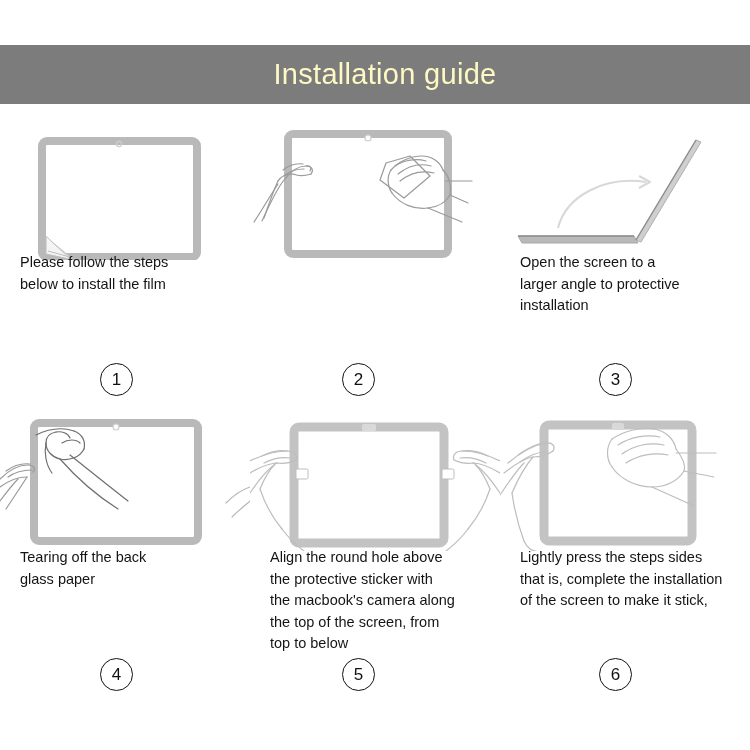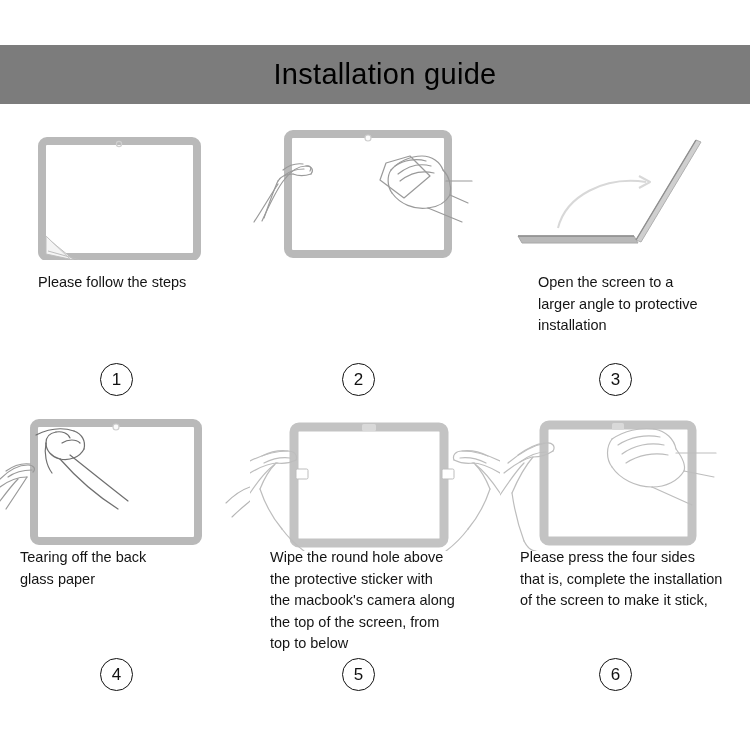--- a/index.html
+++ b/index.html
@@ -22,21 +22,21 @@
     left: 0;
     top: 45px;
     width: 750px;
     height: 59px;
     background: #7c7c7c;
     display: flex;
     align-items: center;
     justify-content: center;
   }
   .header-title {
-    color: #000000;
+    color: #fef9c3;
     font-size: 29px;
     font-weight: 400;
     letter-spacing: 0.3px;
     line-height: 1;
     margin-left: 20px;
   }
 
   
   .steps-grid {
     position: absolute;
@@ -62,21 +62,21 @@
   .step-text {
     position: absolute;
     left: 0;
     width: 100%;
     box-sizing: border-box;
     padding: 0 16px 0 20px;
     font-size: 14.5px;
     line-height: 21.5px;
     color: #141414;
   }
-  .r1 .step-text { top: 154px; margin-left: 18px; }
+  .r1 .step-text { top: 134px; }
   .r2 .step-text { top: 138px; }
 
   .step-badge {
     position: absolute;
     width: 31px;
     height: 31px;
     border: 1.6px solid #111111;
     border-radius: 50%;
     display: flex;
     align-items: center;
@@ -112,20 +112,21 @@
 
         <circle cx="119" cy="26" r="2.6" fill="none" stroke="#cfcfcf" stroke-width="1.2"></circle>
 
         <path d="M46 118 L46 136 L74 142 L52 124 Z" fill="#f4f4f4" stroke="#bdbdbd" stroke-width="1"></path>
         <path d="M46 118 L70 141" fill="none" stroke="#c6c6c6" stroke-width="1"></path>
         <path d="M48 133 L84 143" fill="none" stroke="#bdbdbd" stroke-width="1"></path>
       </svg>
     </div>
     <div class="step-text">
       <div>Please follow the steps</div>
+      <div>below to install the film</div>
     </div>
     <div class="step-badge">
       <span>1</span>
     </div>
   </div>
 
   <div class="step-cell r1 c2">
     <div class="figure-box">
       <svg width="250" height="142" viewBox="0 0 250 142">
         <rect x="38" y="16" width="160" height="120" rx="5" ry="5" fill="none" stroke="#b9b9b9" stroke-width="8"></rect>
@@ -264,21 +265,21 @@
           <path d="M250 84 C242 72 234 62 226 56"></path>
           <path d="M240 80 C236 92 228 108 218 120"></path>
           <path d="M218 120 C212 128 204 136 196 142"></path>
         </g>
 
         <rect x="46" y="60" width="12" height="10" rx="1.5" fill="#ffffff" stroke="#bdbdbd" stroke-width="1"></rect>
         <rect x="192" y="60" width="12" height="10" rx="1.5" fill="#ffffff" stroke="#bdbdbd" stroke-width="1"></rect>
       </svg>
     </div>
     <div class="step-text">
-      <div>Wipe the round hole above</div>
+      <div>Align the round hole above</div>
       <div>the protective sticker with</div>
       <div>the macbook's camera along</div>
       <div>the top of the screen, from</div>
       <div>top to below</div>
     </div>
     <div class="step-badge">
       <span>5</span>
     </div>
   </div>
 
@@ -311,21 +312,21 @@
           <path d="M112 58 C120 70 136 78 152 78"></path>
           <path d="M152 78 C166 78 178 72 184 62"></path>
           <path d="M176 40 C182 48 186 56 184 62"></path>
           <path d="M184 62 L214 68"></path>
           <path d="M176 44 L216 44"></path>
           <path d="M152 78 L192 96"></path>
         </g>
       </svg>
     </div>
     <div class="step-text">
-      <div>Please press the four sides</div>
+      <div>Lightly press the steps sides</div>
       <div>that is, complete the installation</div>
       <div>of the screen to make it stick,</div>
     </div>
     <div class="step-badge">
       <span>6</span>
     </div>
   </div>
 
 </div>
 

